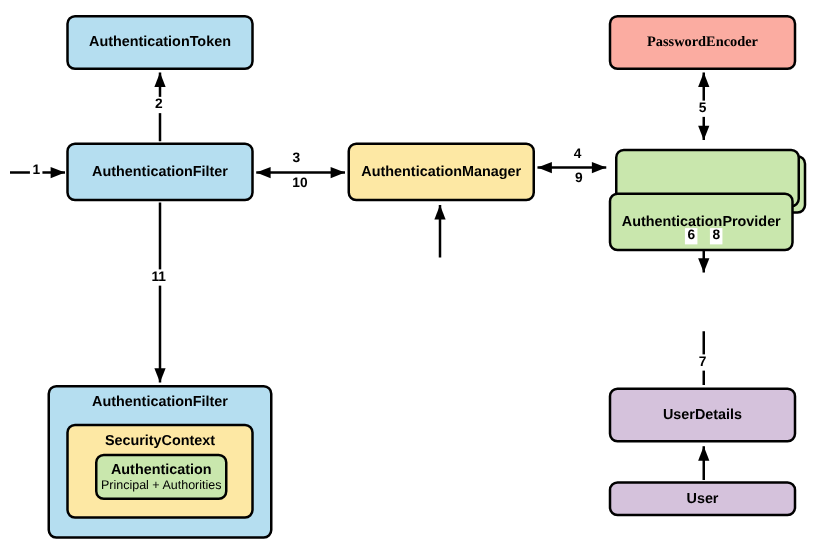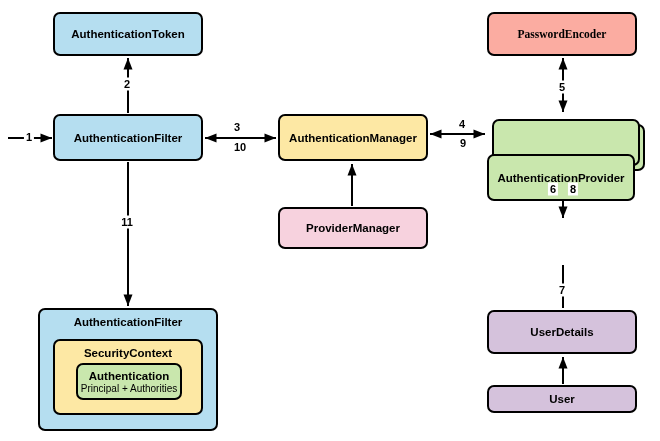--- a/index.html
+++ b/index.html
@@ -90,23 +90,20 @@
   </div>
 
   <div class="node" style="left: 53px; top: 114px; width: 150px; height: 47px; background-color: rgb(181, 222, 240);">
     <span>AuthenticationFilter</span>
   </div>
 
   <div class="node" style="left: 278px; top: 114px; width: 150px; height: 47px; background-color: rgb(253, 232, 164);">
     <span>AuthenticationManager</span>
   </div>
 
-  <div class="node" style="left: 278px; top: 207px; width: 150px; height: 42px; background-color: rgb(247, 210, 222);">
-    <span>ProviderManager</span>
-  </div>
 
   <div class="node" style="left: 487px; top: 12px; width: 150px; height: 44px; background-color: rgb(251, 172, 161); font-family: Liberation Serif, serif;">
     <span>PasswordEncoder</span>
   </div>
 
   <div class="node" style="left: 487px; top: 114px; width: 148px; height: 47px; background-color: rgb(201, 231, 173); margin-top: 40px;">
     <span>AuthenticationProvider</span>
   </div>
 
 

